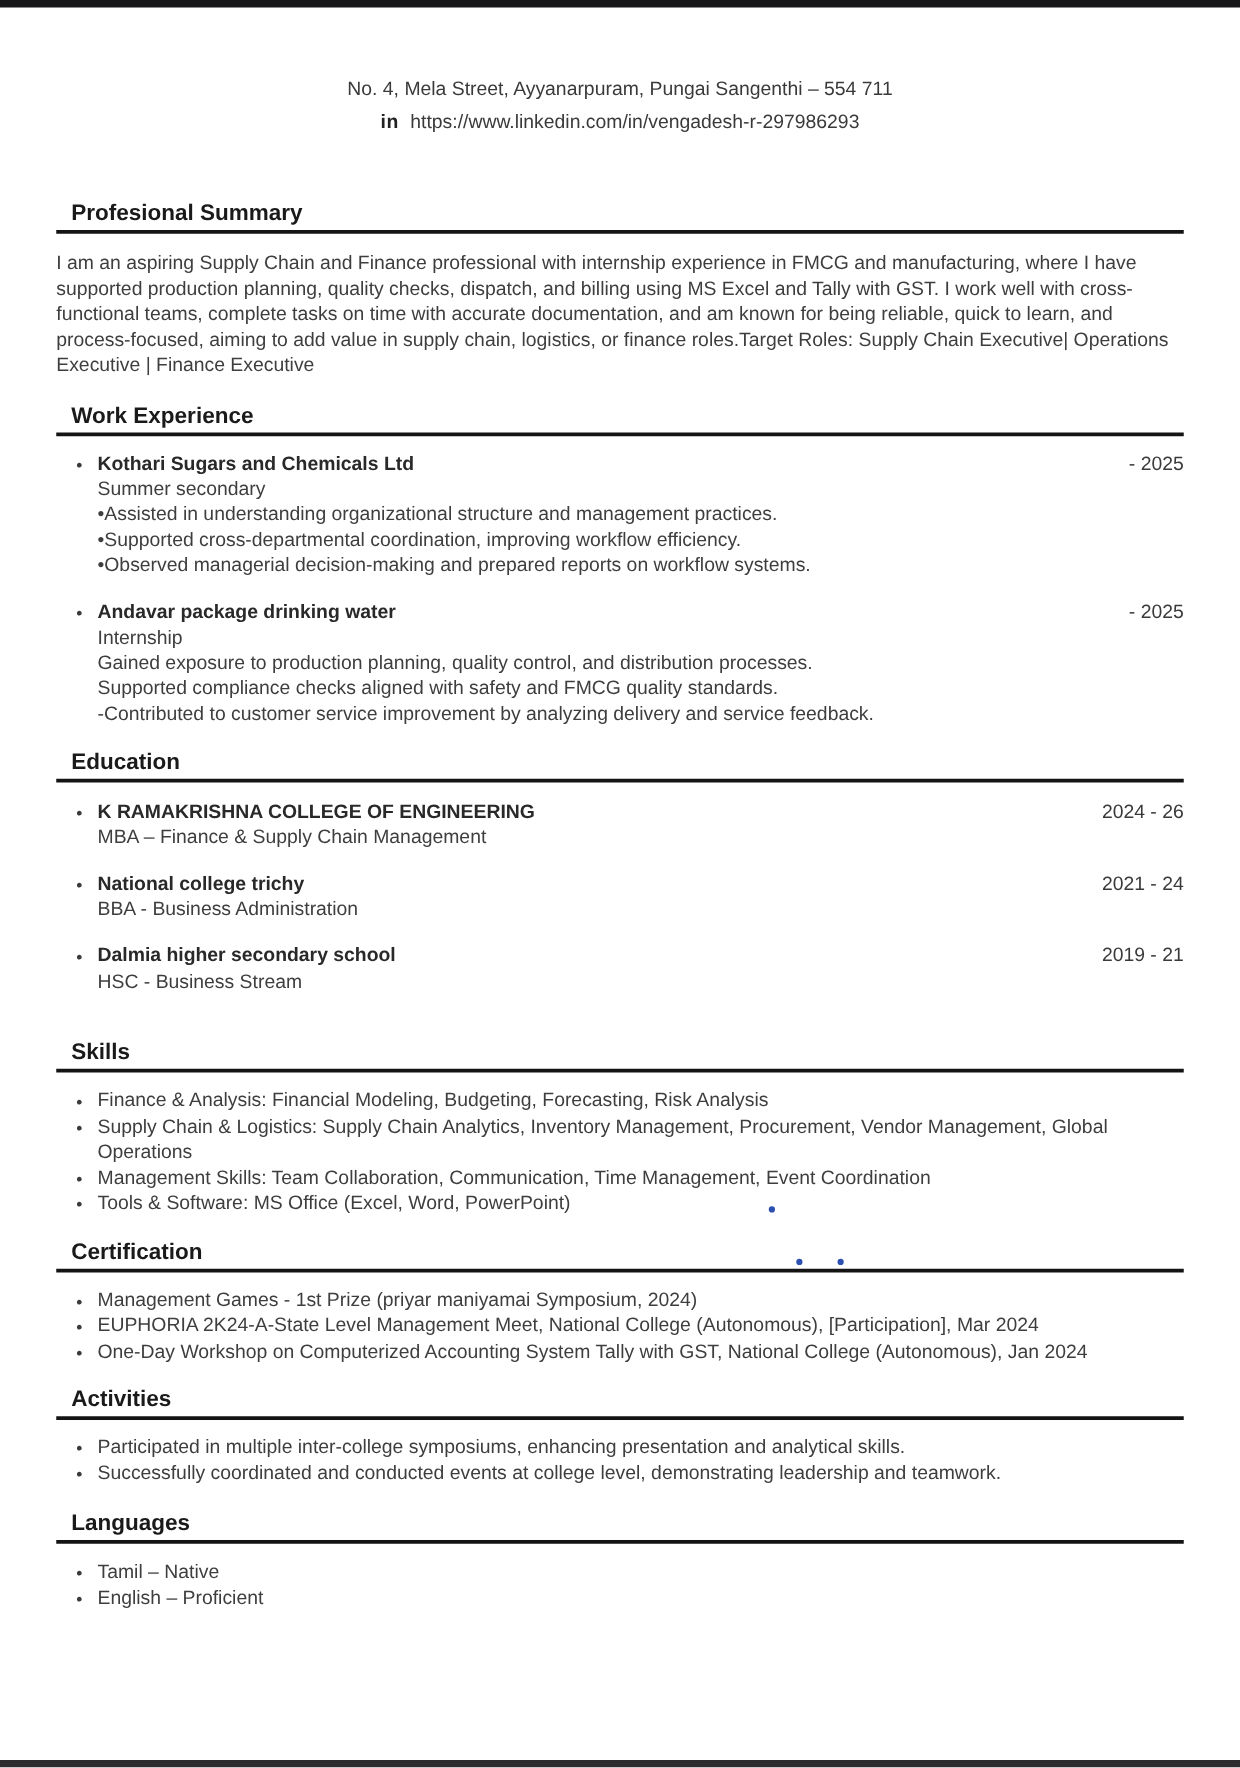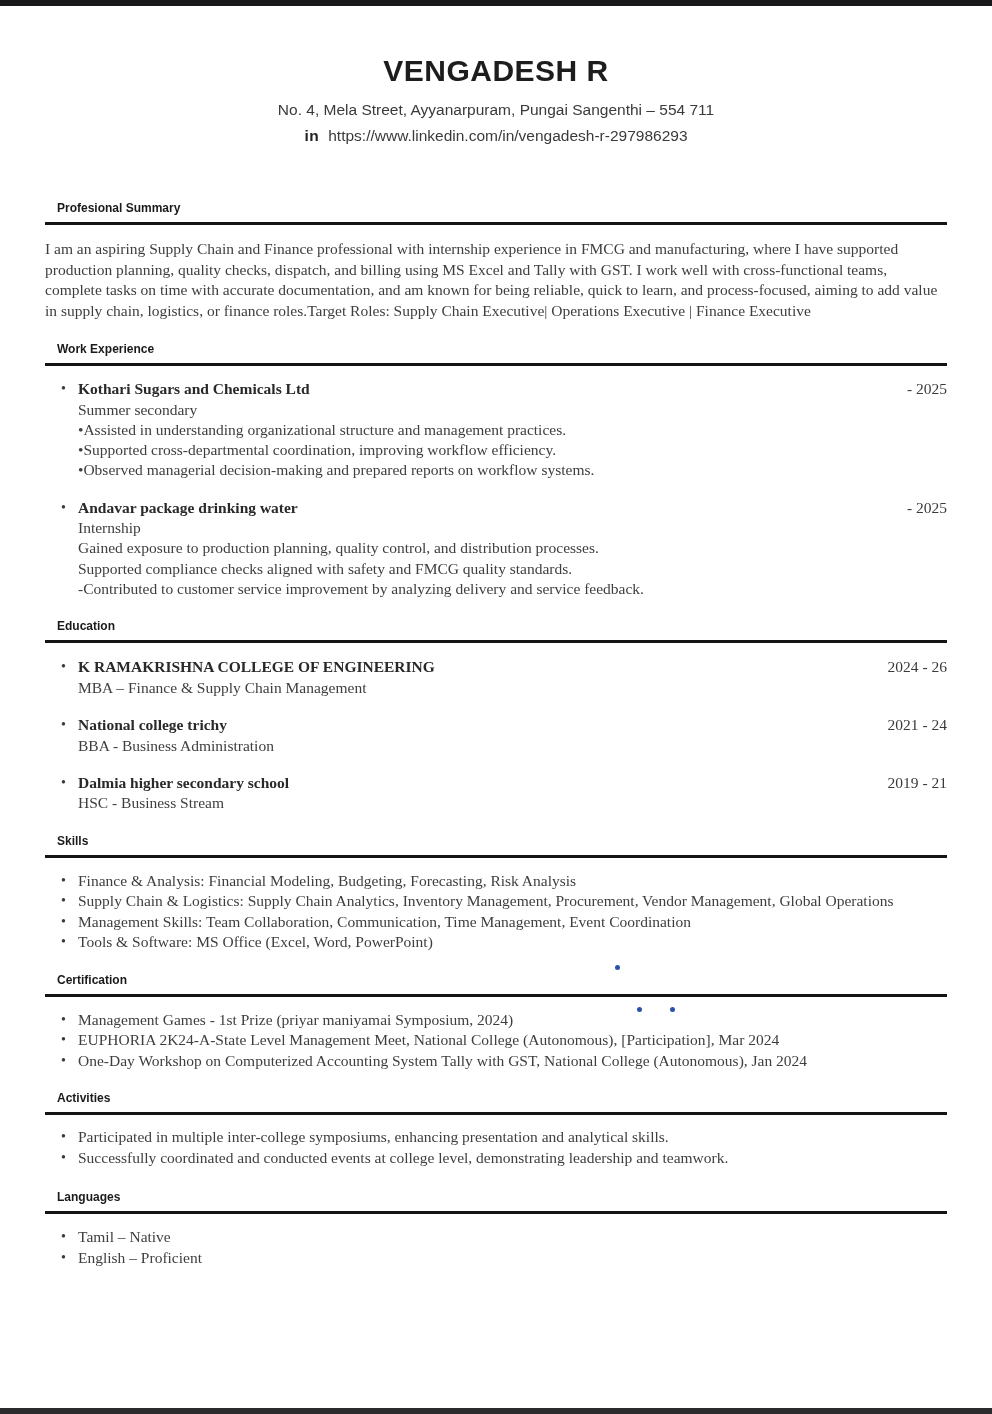--- a/index.html
+++ b/index.html
@@ -25,31 +25,31 @@
   .contact-line { font-size: 15.5px; line-height: 24px; margin-top: 2px; color: #3a3a3a; }
   .contact-line.first { margin-top: 8px; }
   .contact-sep { margin: 0 10px; }
   .li-icon { font-weight: bold; color: #222; margin-right: 9px; letter-spacing: 0.5px; }
 
   
   .content { margin: 0 45px; }
   .section.summary   { margin-top: 50px; }
   .section.work      { margin-top: 18px; }
   .section.education { margin-top: 17px; }
-  .section.skills    { margin-top: 17px; }
+  .section.skills    { margin-top: 35px; }
   .section.cert      { margin-top: 17px; }
   .section.activities{ margin-top: 17px; }
   .section.languages { margin-top: 19px; }
 
   .section-heading {
-    font-size: 12px; font-weight: bold; color: #1a1a1a;
+    font-size: 18px; font-weight: bold; color: #1a1a1a;
     line-height: 21px; padding-left: 12px;
   }
   .section-rule { height: 3px; background: #141414; margin-top: 3px; }
-  .section-body { margin-top: 14px; font-family: Liberation Serif, serif; }
+  .section-body { margin-top: 14px; }
   .section.work .section-body,
   .section.skills .section-body,
   .section.cert .section-body,
   .section.languages .section-body { margin-top: 13px; }
   .section.activities .section-body { margin-top: 12px; }
 
   .summary-text { font-size: 15.5px; line-height: 20.5px; color: #3e3e3e; }
 
   
   .entry { position: relative; padding-left: 33px; }
@@ -79,21 +79,20 @@
   .artifact-dot.d1 { left: 615px; top: 965px; }
   .artifact-dot.d2 { left: 637px; top: 1007px; }
   .artifact-dot.d3 { left: 670px; top: 1007px; }
 </style>
 </head>
 <body>
 
 <div class="edge-bar top"></div>
 
 <header class="resume-header">
-  <h1 class="candidate-name">VENGADESH R</h1>
   <div class="contact-line first">No. 4, Mela Street, Ayyanarpuram, Pungai Sangenthi – 554 711</div>
   <div class="contact-line">
     <span class="li-icon">in</span><span>https://www.linkedin.com/in/vengadesh-r-297986293</span>
   </div>
 </header>
 
 <main class="content">
 
   <section class="section summary">
     <h2 class="section-heading">Profesional Summary</h2>

